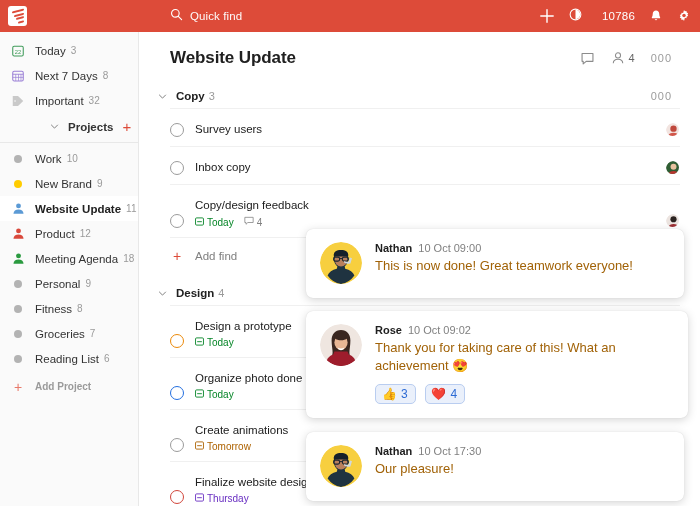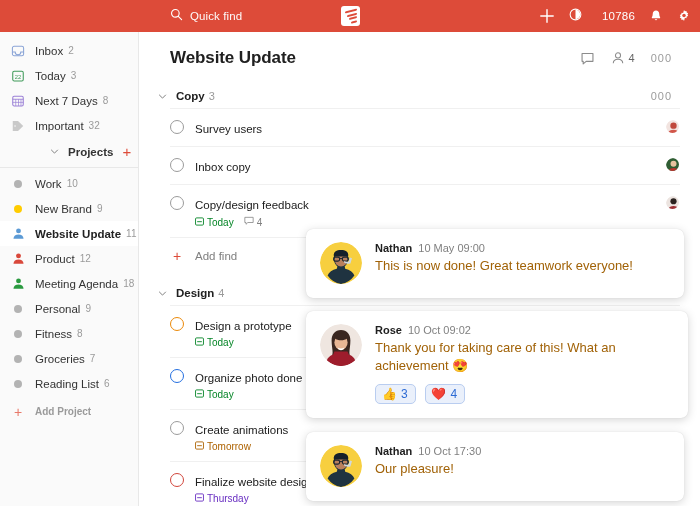--- a/index.html
+++ b/index.html
@@ -9,21 +9,21 @@
     background: #ffffff;
     overflow: hidden;
     -webkit-font-smoothing: antialiased;
   }
   #app { position: relative; width: 700px; height: 506px; overflow: hidden; background:#fff; }
 
   
   .topbar {
     position: absolute; left:0; top:0; width:700px; height:32px;
     background:#dd4b39;
-    display:flex; align-items:center;justify-content:center;
+    display:flex; align-items:center;
   }
   .logo-wrap { width:34px; height:32px; display:flex; align-items:center; justify-content:center; }
   .logo {
     width:19px; height:20px; background:#fff; border-radius:3px;
     position:relative; overflow:hidden;
   }
   .logo i {
     position:absolute; right:2.5px; height:2.2px; background:#dd4b39; border-radius:1px;
     transform: skewY(-13deg);
   }
@@ -83,21 +83,21 @@
   .ht .cnt { font-size:11px; color:#666; }
   .dots { letter-spacing:1px; color:#9b9b9b; font-size:11px; cursor:pointer; }
 
   .section-head { display:flex; align-items:center; height:24px; padding:0 28px 0 17px; gap:8px; }
   .section-head .chev { width:12px; display:flex; align-items:center; justify-content:center; }
   .sec-name { font-size:11.5px; font-weight:bold; color:#202020; }
   .sec-count { font-size:11px; color:#9a9a9a; margin-left:-4px; flex:1; }
 
   .task-list { padding-left:31px; padding-right:20px; }
   .task {
-    display:flex; align-items:flex-start; gap:11px;
+    display:flex; align-items:flex-end; gap:11px;
     border-top:1px solid #f0f0f0; padding:10px 0 9px 0; position:relative;
   }
   .task:first-child { border-top:1px solid #f0f0f0; }
   .chk { width:14px; height:14px; border-radius:50%; border:1.3px solid #9b9b9b; flex:none; margin-top:1px; cursor:pointer; background:#fff;}
   .chk.p1 { border-color:#d1453b; }
   .chk.p2 { border-color:#eb8909; }
   .chk.p3 { border-color:#246fe0; }
   .t-body { flex:1; min-width:0; }
   .t-name { font-size:11.5px; color:#202020; line-height:14px; white-space:nowrap; }
   .t-meta { display:flex; align-items:center; gap:10px; margin-top:3px; }
@@ -189,30 +189,20 @@
         <svg width="14" height="14" viewBox="0 0 16 16">
             <path d="M8 1.2l1 1.5 1.8-.4.3 1.8 1.7.7-.9 1.6.9 1.6-1.7.7-.3 1.8-1.8-.4L8 13.6l-1-1.5-1.8.4-.3-1.8-1.7-.7.9-1.6-.9-1.6 1.7-.7.3-1.8 1.8.4z" fill="#fff"></path>
             <circle cx="8" cy="7.4" r="2" fill="#dd4b39"></circle>
           </svg>
       </span>
     </div>
   </div>
 
   <div class="sidebar">
 
-    <div class="nav-item">
-      <span class="ic">
-        <svg width="14" height="14" viewBox="0 0 16 16">
-            <rect x="1.6" y="2.6" width="12.8" height="10.8" rx="2" fill="none" stroke="#8aa4d6" stroke-width="1.2"></rect>
-            <path d="M1.6 9.2h3.2a3.2 3.2 0 0 0 6.4 0h3.2" fill="none" stroke="#8aa4d6" stroke-width="1.2"></path>
-          </svg>
-      </span>
-      <span class="nav-label">Inbox</span>
-      <span class="nav-count">2</span>
-    </div>
 
     <div class="nav-item">
       <span class="ic">
         <svg width="14" height="14" viewBox="0 0 16 16">
             <rect x="2" y="2.6" width="12" height="11" rx="1.6" fill="none" stroke="#3f9a59" stroke-width="1.2"></rect>
             <text x="8" y="11" font-size="6.6" fill="#3f9a59" text-anchor="middle" font-family="Liberation Sans">22</text>
           </svg>
       </span>
       <span class="nav-label">Today</span>
       <span class="nav-count">3</span>
@@ -523,21 +513,21 @@
         <path d="M13.8 14.6h14.4v-2.1c0-2.6-2.6-4.6-7.2-4.6s-7.2 2-7.2 4.6z" fill="#16202a"></path>
         <rect x="13.6" y="15.1" width="6" height="4" rx="1.6" fill="none" stroke="#1b2630" stroke-width="1.1"></rect>
         <rect x="22.4" y="15.1" width="6" height="4" rx="1.6" fill="none" stroke="#1b2630" stroke-width="1.1"></rect>
         <line x1="19.6" y1="16.6" x2="22.4" y2="16.6" stroke="#1b2630" stroke-width="1"></line>
         <path d="M24 20.5c2.2 1 4.6 1.6 6.4 1.1l1.6-5.4-2.1-.6-1.4 4.2c-1.2.2-3-.3-4.3-.9z" fill="#cfd8dd"></path>
       </svg>
     </span>
     <span class="c-body">
       <span class="c-head">
         <span class="c-name">Nathan</span>
-        <span class="c-time">10 May 09:00</span>
+        <span class="c-time">10 Oct 09:00</span>
       </span>
       <div class="c-text">This is now done! Great teamwork everyone!</div>
     </span>
   </div>
 
   <div class="card" id="card2">
     <span class="av">
       <svg viewBox="0 0 42 42" width="42" height="42">
         <circle cx="21" cy="21" r="21" fill="#efe6e0"></circle>
         <path d="M21 6c-6 0-9.4 4.4-9.4 10.4 0 5 1 8.6 1 12.4 0 3-1.6 5-3 6.2A21 21 0 0 0 21 42a21 21 0 0 0 11.4-7c-1.4-1.2-3-3.2-3-6.2 0-3.8 1-7.4 1-12.4C30.4 10.4 27 6 21 6z" fill="#3a2720"></path>

